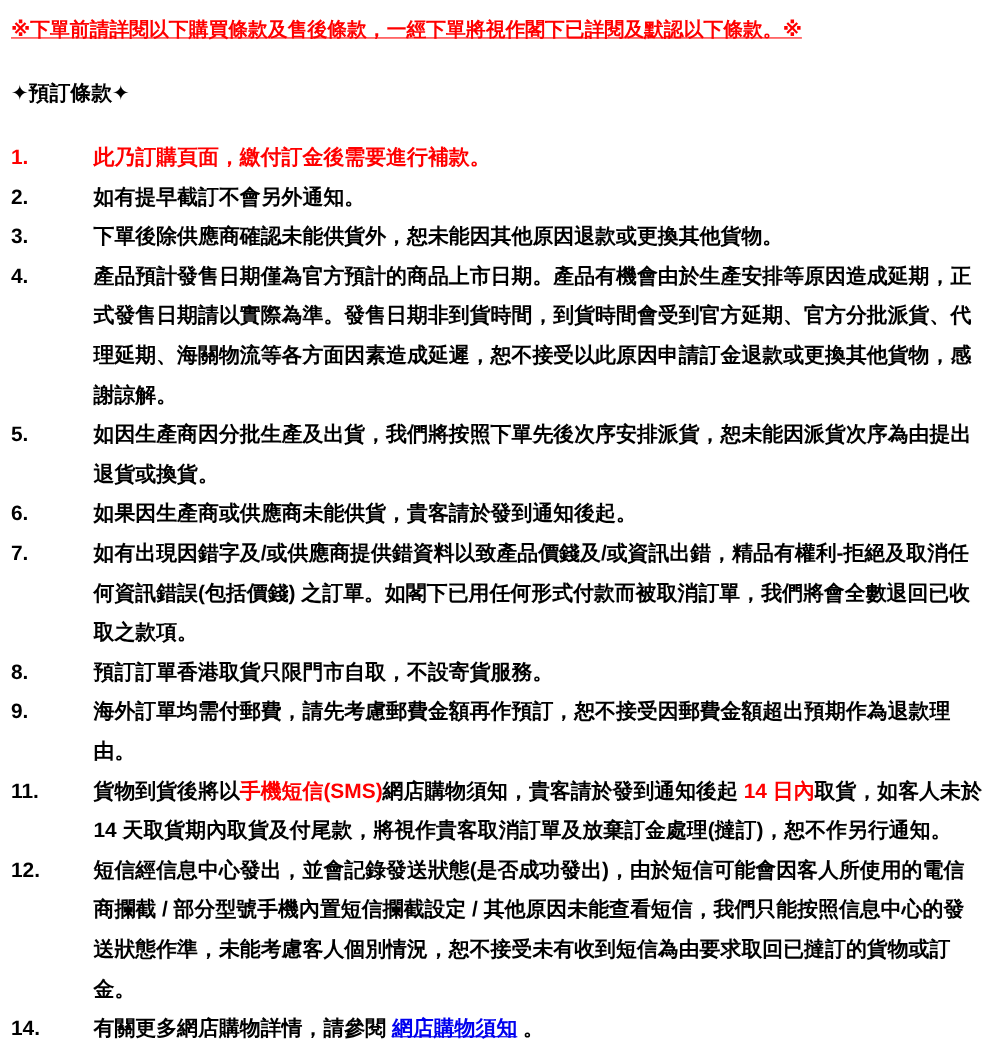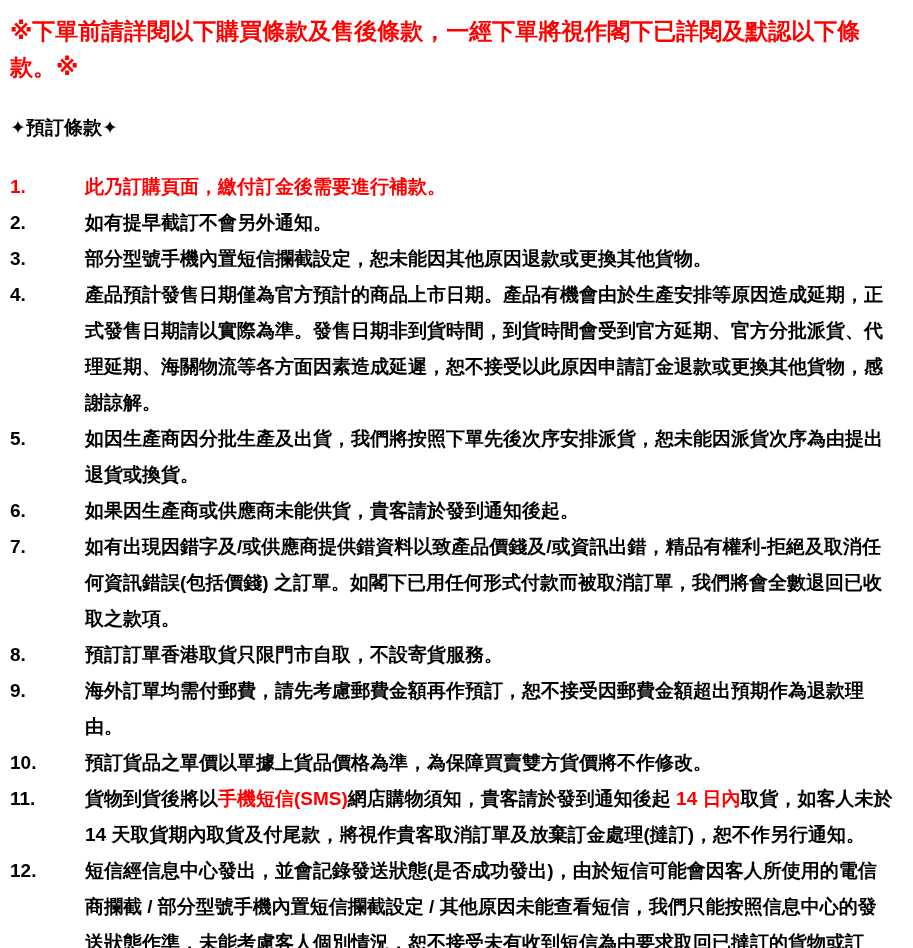--- a/index.html
+++ b/index.html
@@ -18,22 +18,23 @@
     min-height: 948px;
     font-family: "Liberation Sans", "DejaVu Sans", sans-serif;
     font-weight: bold;
     color: var(--text, #000);
   }
   .page {
     padding: 10px 20px 24px 10px;
   }
   .title {
     color: var(--red, #f00);
-    font-size: 23px;
+    font-size: 18px;
     line-height: 1.55;
+    text-decoration: underline;
     margin: 4px 0 30px 0;
   }
   .section-header {
     color: var(--text, #000);
     font-size: 19px;
     margin: 0 0 28px 0;
   }
   .terms-list {
     font-size: 19px;
   }
@@ -77,21 +78,21 @@
       <div class="term-item">
         <span class="term-num seg-red">1.</span>
         <div class="term-content"><span class="seg-red">此乃訂購頁面，繳付訂金後需要進行補款。</span></div>
       </div>
       <div class="term-item">
         <span class="term-num">2.</span>
         <div class="term-content"><span>如有提早截訂不會另外通知。</span></div>
       </div>
       <div class="term-item">
         <span class="term-num">3.</span>
-        <div class="term-content"><span>部分型號手機內置短信攔截設定，恕未能因其他原因退款或更換其他貨物。</span></div>
+        <div class="term-content"><span>下單後除供應商確認未能供貨外，恕未能因其他原因退款或更換其他貨物。</span></div>
       </div>
       <div class="term-item">
         <span class="term-num">4.</span>
         <div class="term-content"><span>產品預計發售日期僅為官方預計的商品上市日期。產品有機會由於生產安排等原因造成延期，正式發售日期請以實際為準。發售日期非到貨時間，到貨時間會受到官方延期、官方分批派貨、代理延期、海關物流等各方面因素造成延遲，恕不接受以此原因申請訂金退款或更換其他貨物，感謝諒解。</span></div>
       </div>
       <div class="term-item">
         <span class="term-num">5.</span>
         <div class="term-content"><span>如因生產商因分批生產及出貨，我們將按照下單先後次序安排派貨，恕未能因派貨次序為由提出退貨或換貨。</span></div>
       </div>
       <div class="term-item">
@@ -104,24 +105,20 @@
       </div>
       <div class="term-item">
         <span class="term-num">8.</span>
         <div class="term-content"><span>預訂訂單香港取貨只限門市自取，不設寄貨服務。</span></div>
       </div>
       <div class="term-item">
         <span class="term-num">9.</span>
         <div class="term-content"><span>海外訂單均需付郵費，請先考慮郵費金額再作預訂，恕不接受因郵費金額超出預期作為退款理由。</span></div>
       </div>
       <div class="term-item">
-        <span class="term-num">10.</span>
-        <div class="term-content"><span>預訂貨品之單價以單據上貨品價格為準，為保障買賣雙方貨價將不作修改。</span></div>
-      </div>
-      <div class="term-item">
         <span class="term-num">11.</span>
         <div class="term-content"><span>貨物到貨後將以</span><span class="seg-red-underline">手機短信(SMS)</span><span>網店購物須知，貴客請於發到通知後起 </span><span class="seg-red-underline">14 日內</span><span>取貨，如客人未於 14 天取貨期內取貨及付尾款，將視作貴客取消訂單及放棄訂金處理(撻訂)，恕不作另行通知。</span></div>
       </div>
       <div class="term-item">
         <span class="term-num">12.</span>
         <div class="term-content"><span>短信經信息中心發出，並會記錄發送狀態(是否成功發出)，由於短信可能會因客人所使用的電信商攔截 / 部分型號手機內置短信攔截設定 / 其他原因未能查看短信，我們只能按照信息中心的發送狀態作準，未能考慮客人個別情況，恕不接受未有收到短信為由要求取回已撻訂的貨物或訂金。</span></div>
       </div>
       <div class="term-item">
         <span class="term-num">14.</span>
         <div class="term-content"><span>有關更多網店購物詳情，請參閱 </span><a href="#" class="seg-link">網店購物須知</a><span> 。</span></div>

